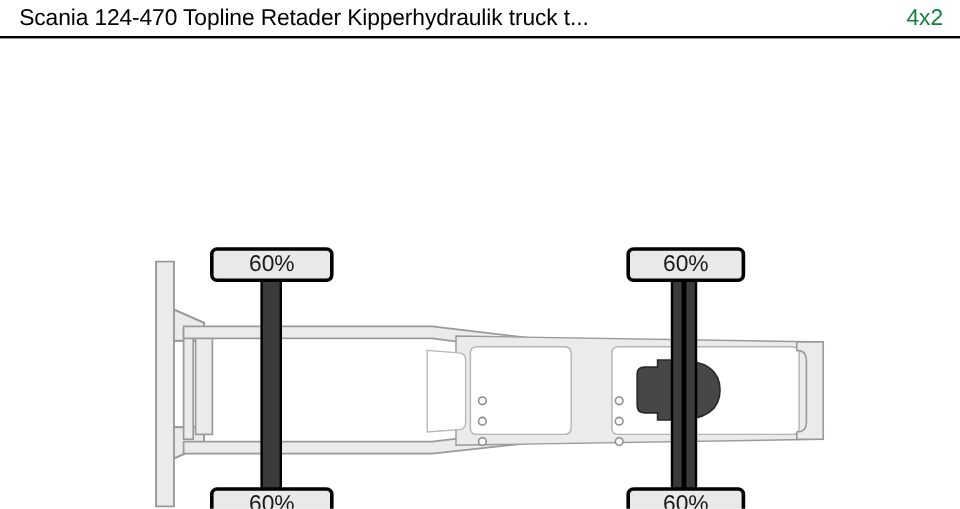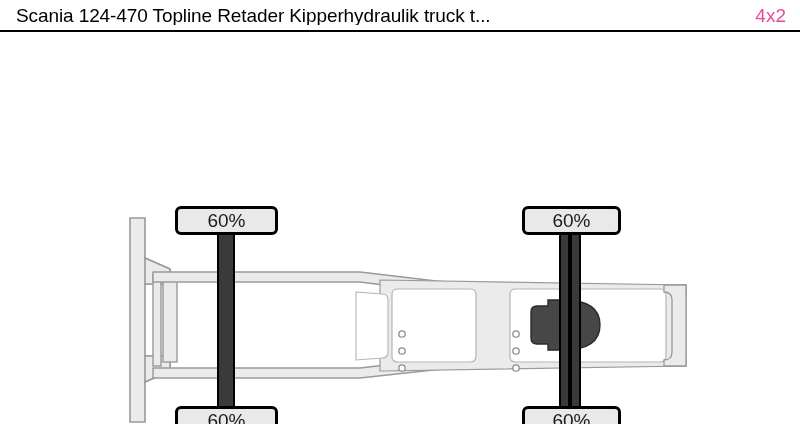--- a/index.html
+++ b/index.html
@@ -40,21 +40,21 @@
     line-height: 19px;
     color: #000000;
     white-space: nowrap;
     overflow: hidden;
     text-overflow: ellipsis;
     letter-spacing: -0.1px;
   }
   #header-config {
     font-size: 19px;
     line-height: 19px;
-    color: #ec4899;
+    color: #15803d;
     white-space: nowrap;
     margin-left: 18px;
     padding-right: 6px;
   }
 
   
   #diagram-area {
     position: absolute;
     left: 0;
     top: 44px;

